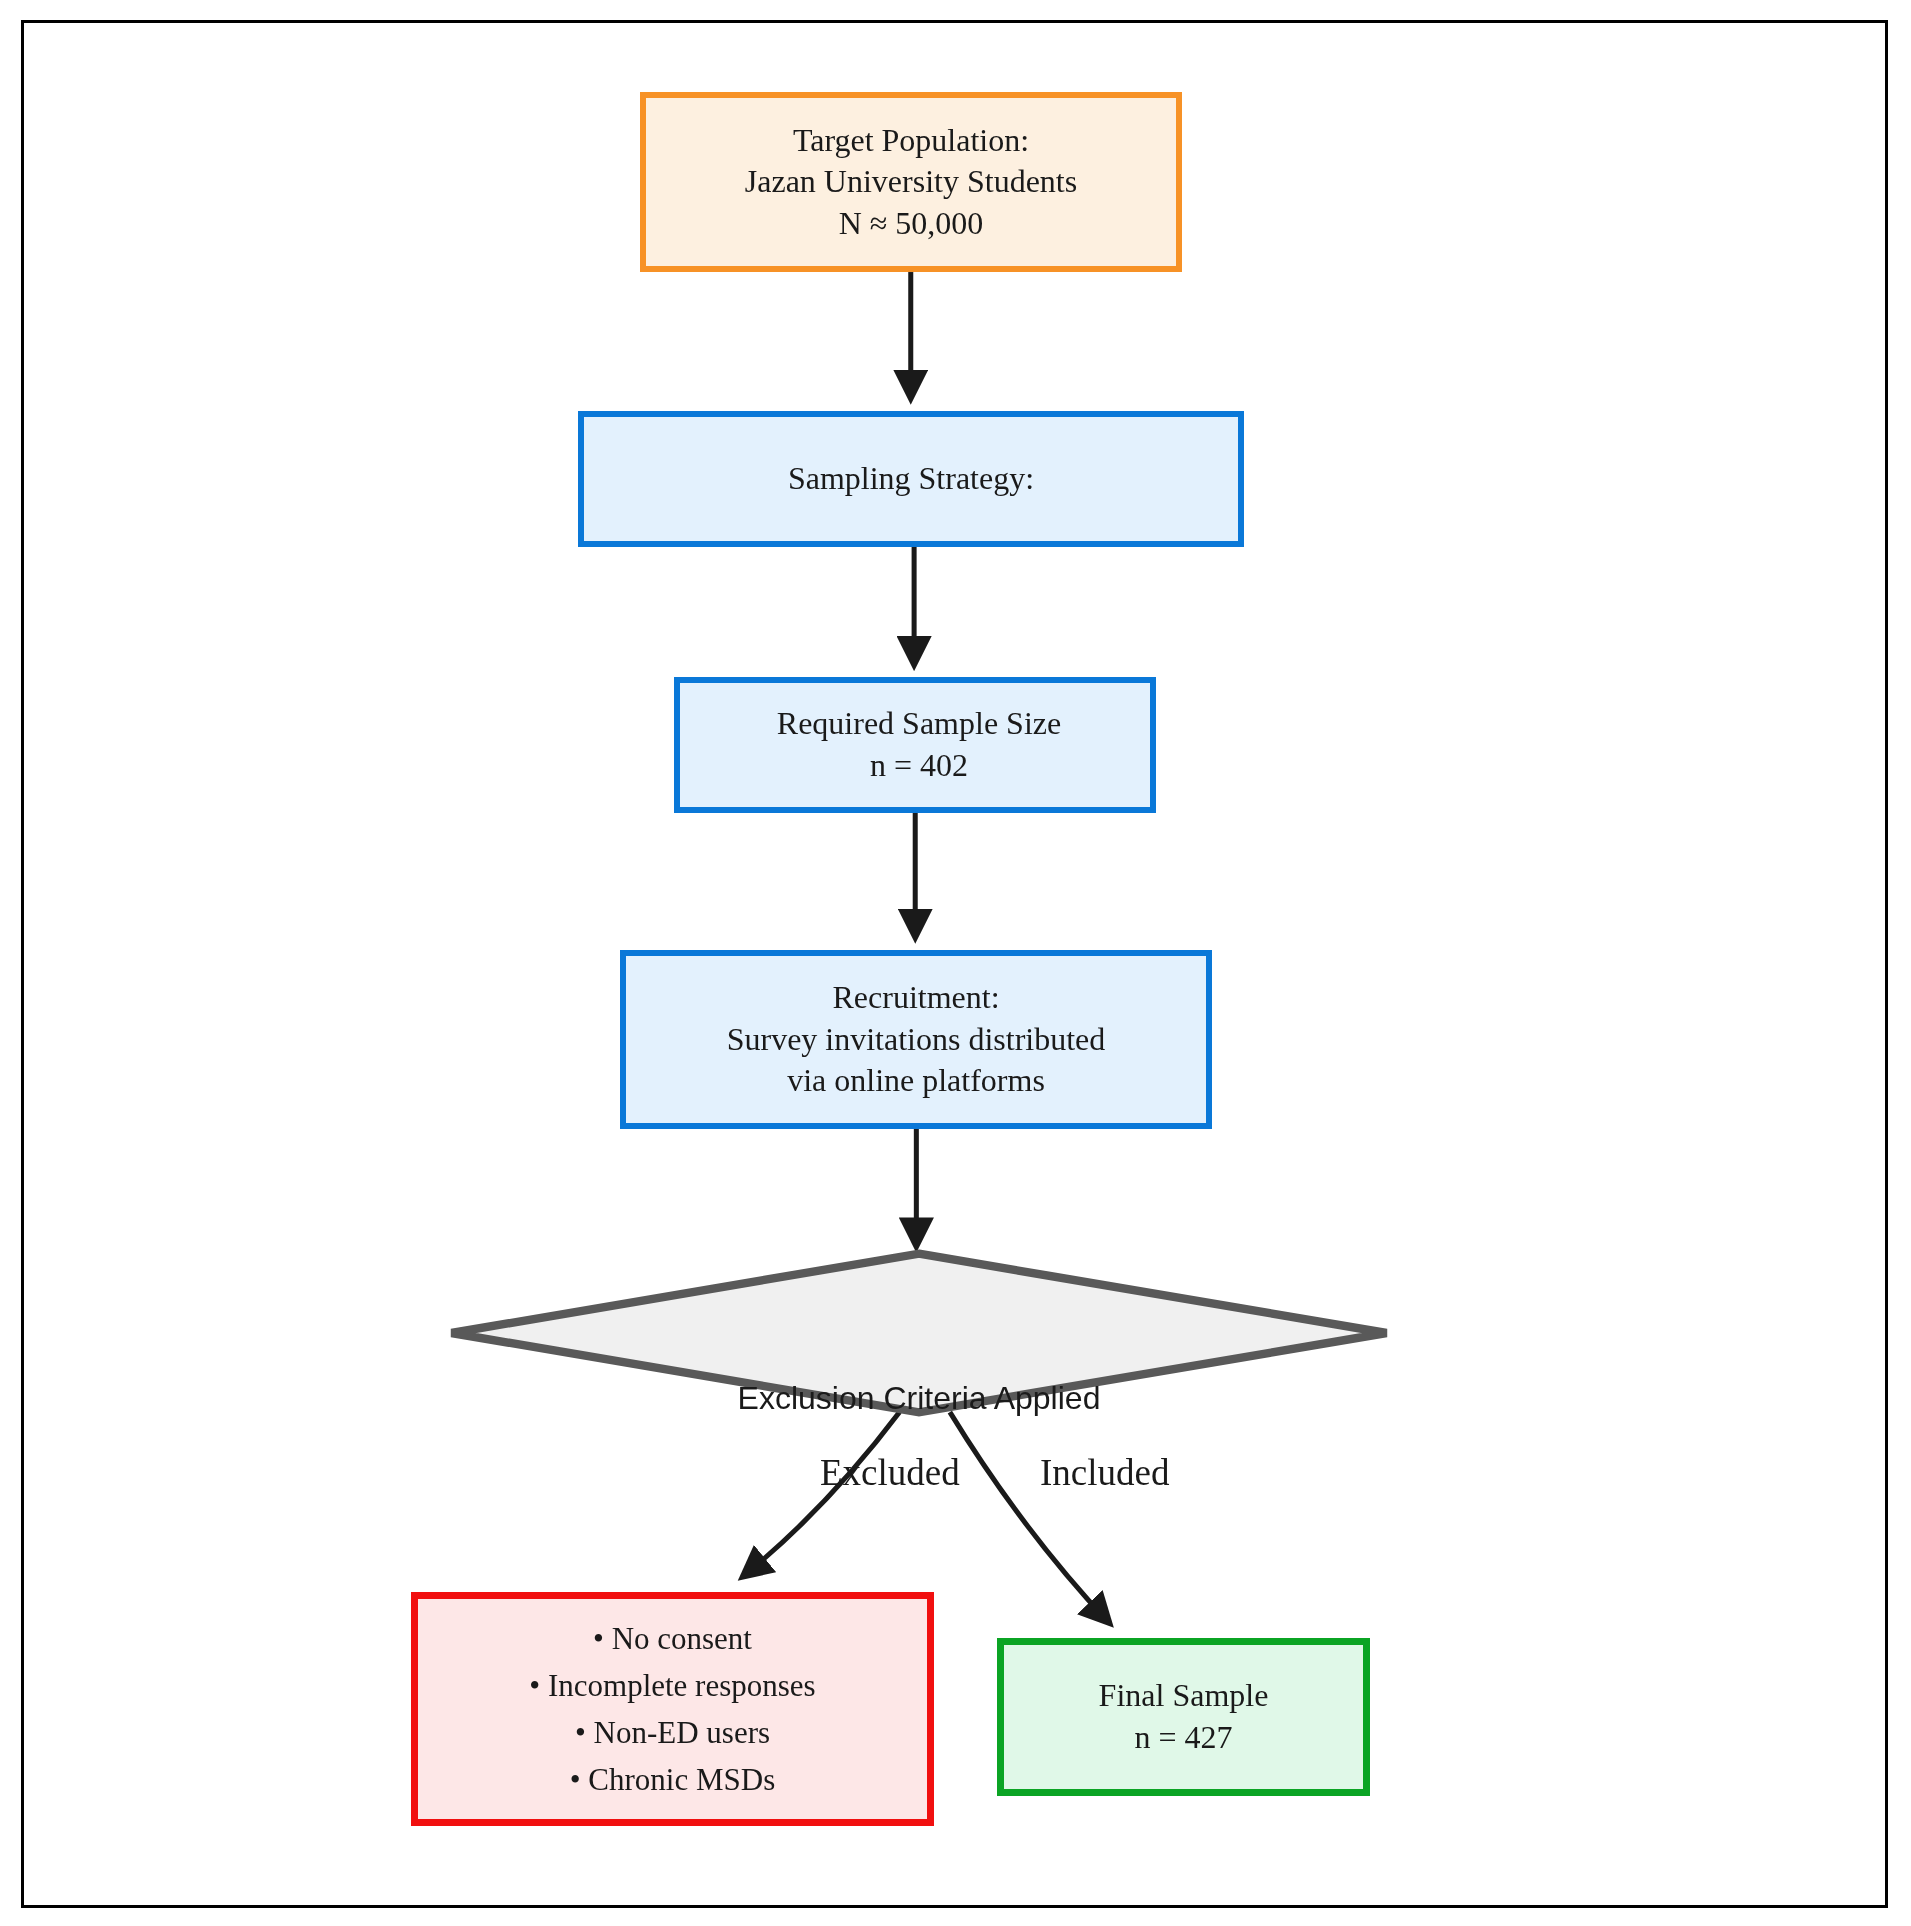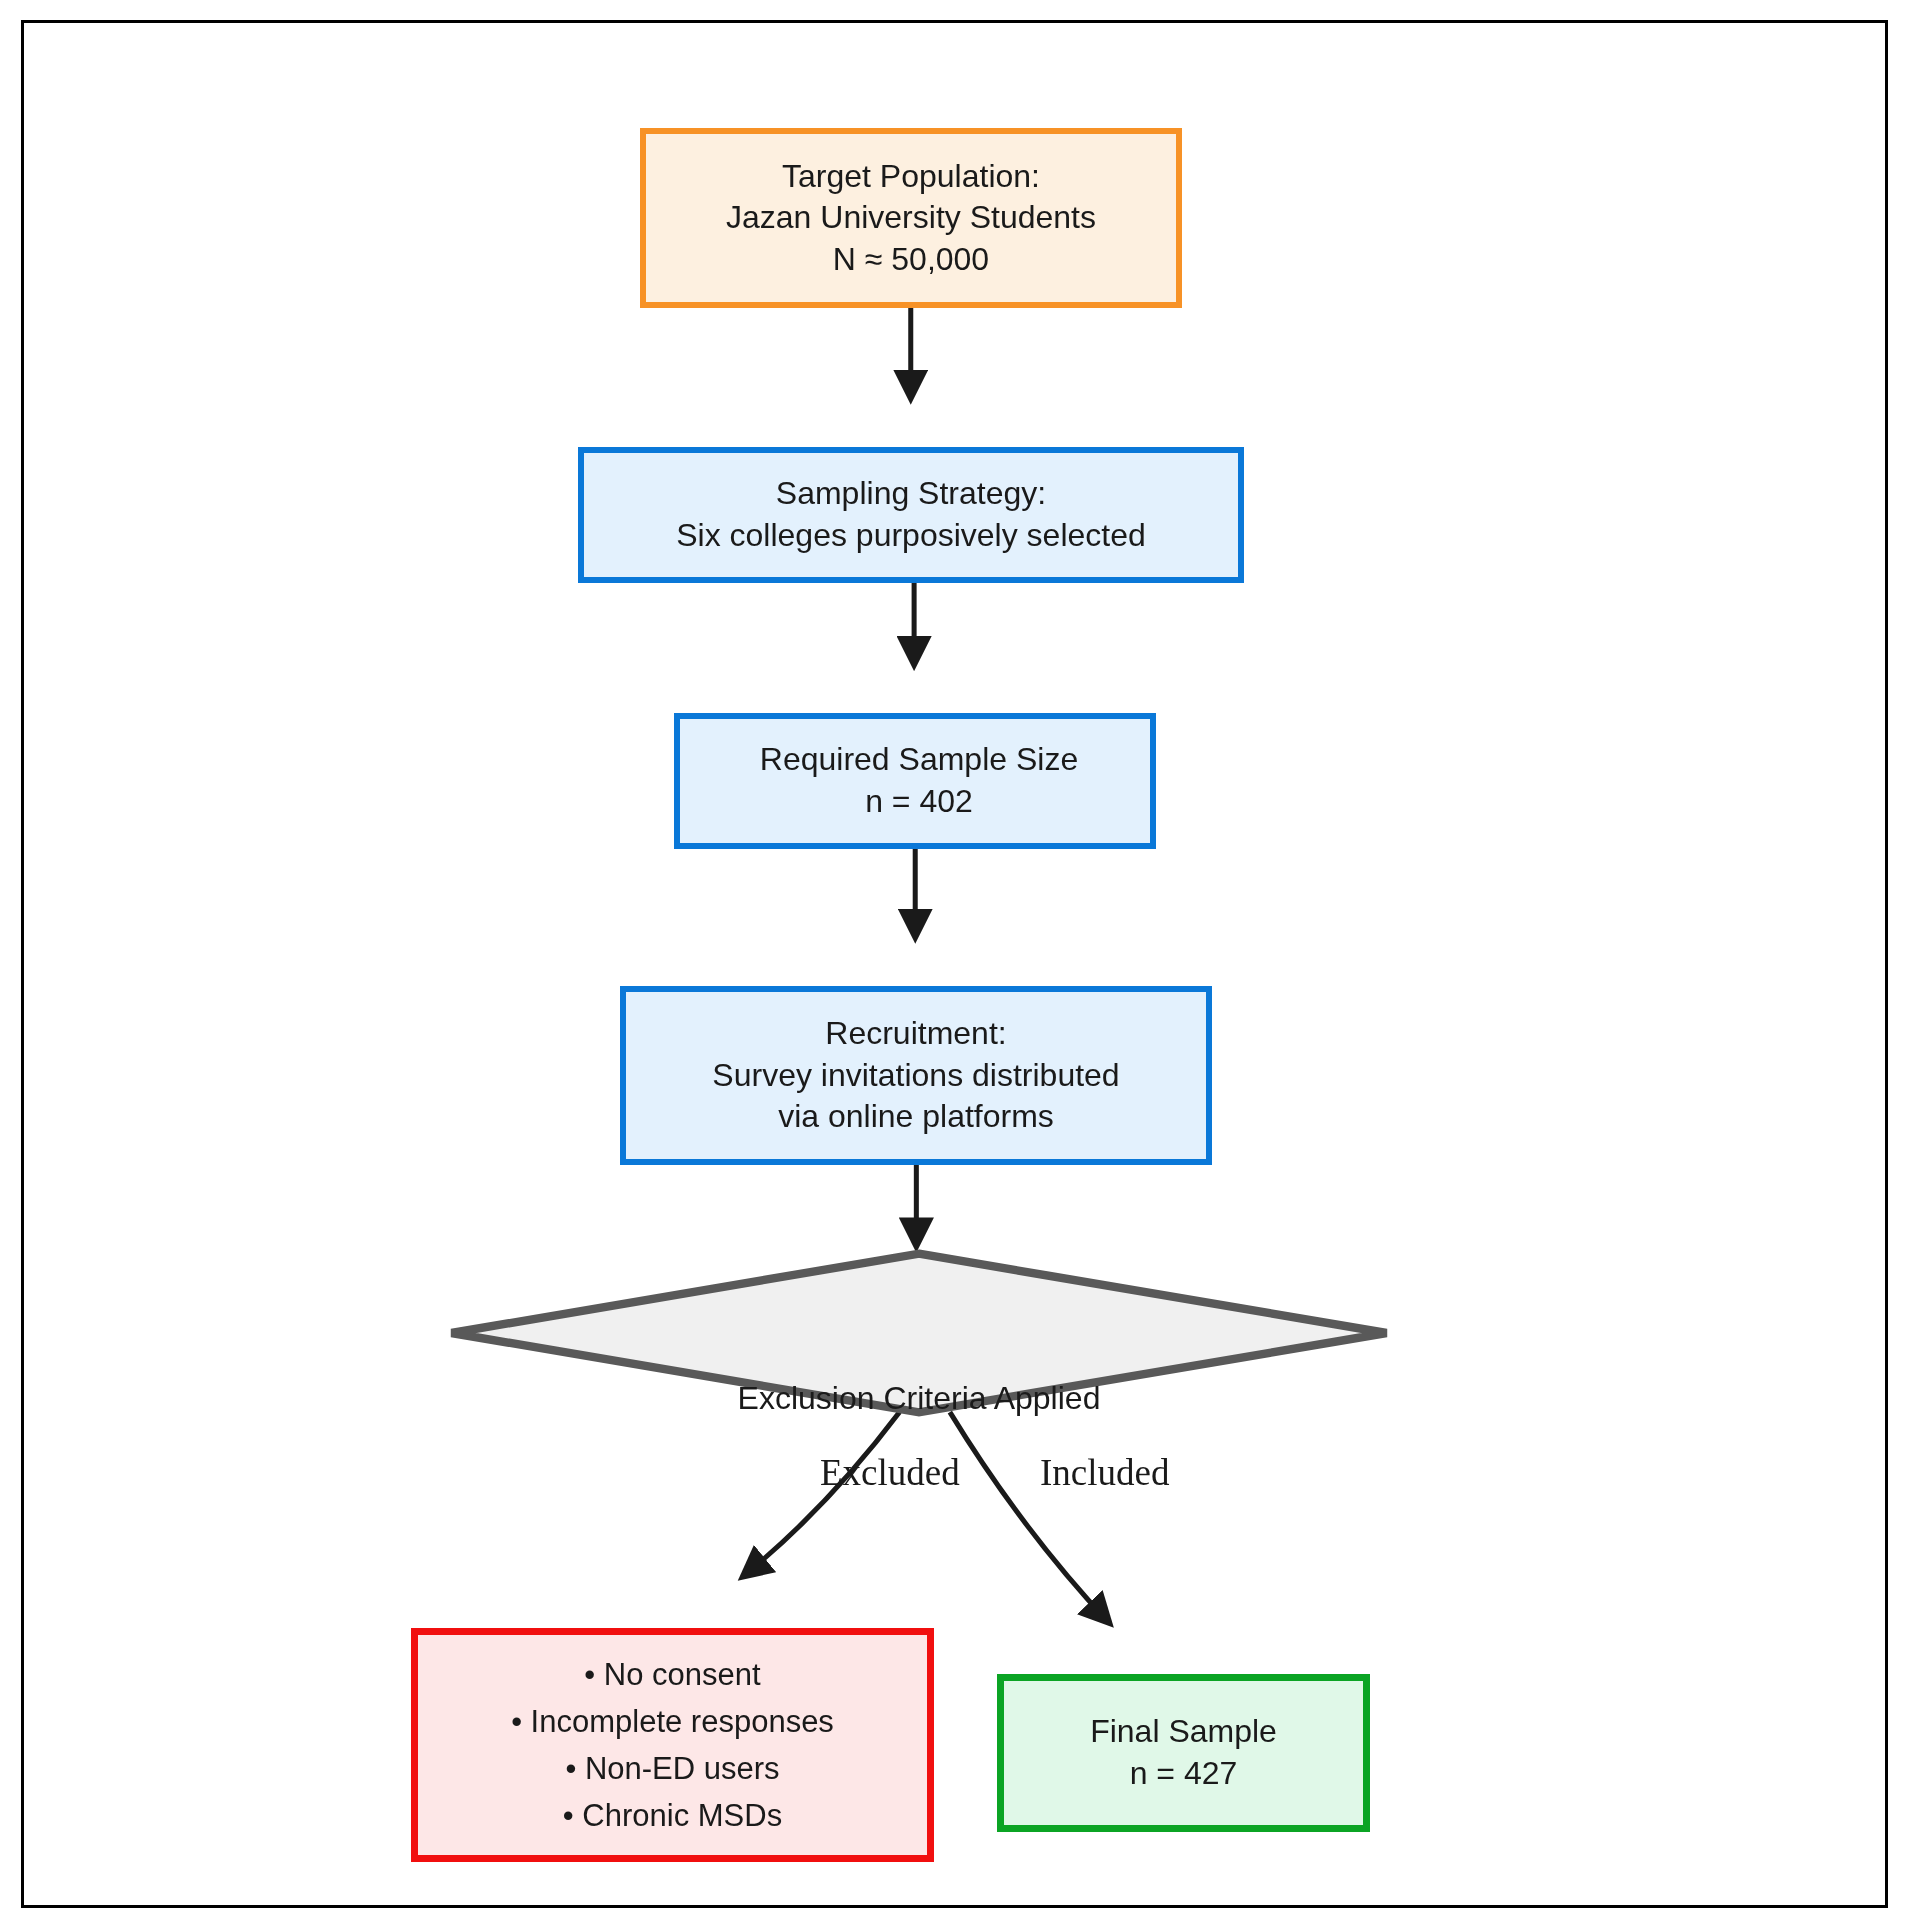--- a/index.html
+++ b/index.html
@@ -28,22 +28,21 @@
     position: absolute;
     box-sizing: border-box;
     display: flex;
     flex-direction: column;
     align-items: center;
     justify-content: center;
     text-align: center;
     color: #1a1a1a;
     font-size: 32px;
     line-height: 1.30;
-    font-family: Liberation Sans, sans-serif;
-    margin-top: 36px;
+    font-family: Liberation Serif, serif;
   }
   .node .line { display: block; white-space: pre; }
 
   
   #node-target {
     left: 640px; top: 92px; width: 542px; height: 180px;
     background: #fdf0e0;
     border: 6.1px solid #f79226;
   }
   #node-sampling {
@@ -146,21 +145,20 @@
   </div>
 
   <div class="node" id="node-target">
     <span class="line">Target Population:</span>
     <span class="line">Jazan University Students</span>
     <span class="line">N ≈ 50,000</span>
   </div>
 
   <div class="node" id="node-sampling">
     <span class="line">Sampling Strategy:</span>
-    <span class="line">Six colleges purposively selected</span>
   </div>
 
   <div class="node" id="node-samplesize">
     <span class="line">Required Sample Size</span>
     <span class="line">n = 402</span>
   </div>
 
   <div class="node" id="node-excluded-list">
     <span class="line">• No consent</span>
     <span class="line">• Incomplete responses</span>

